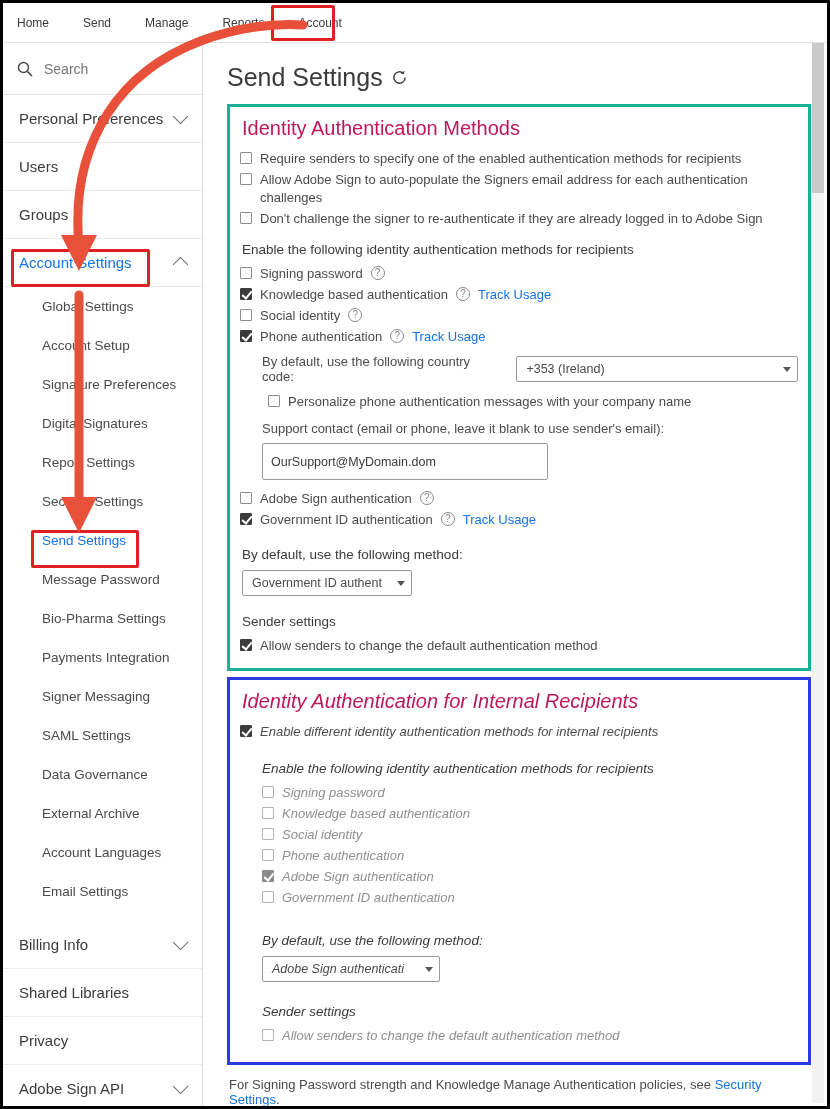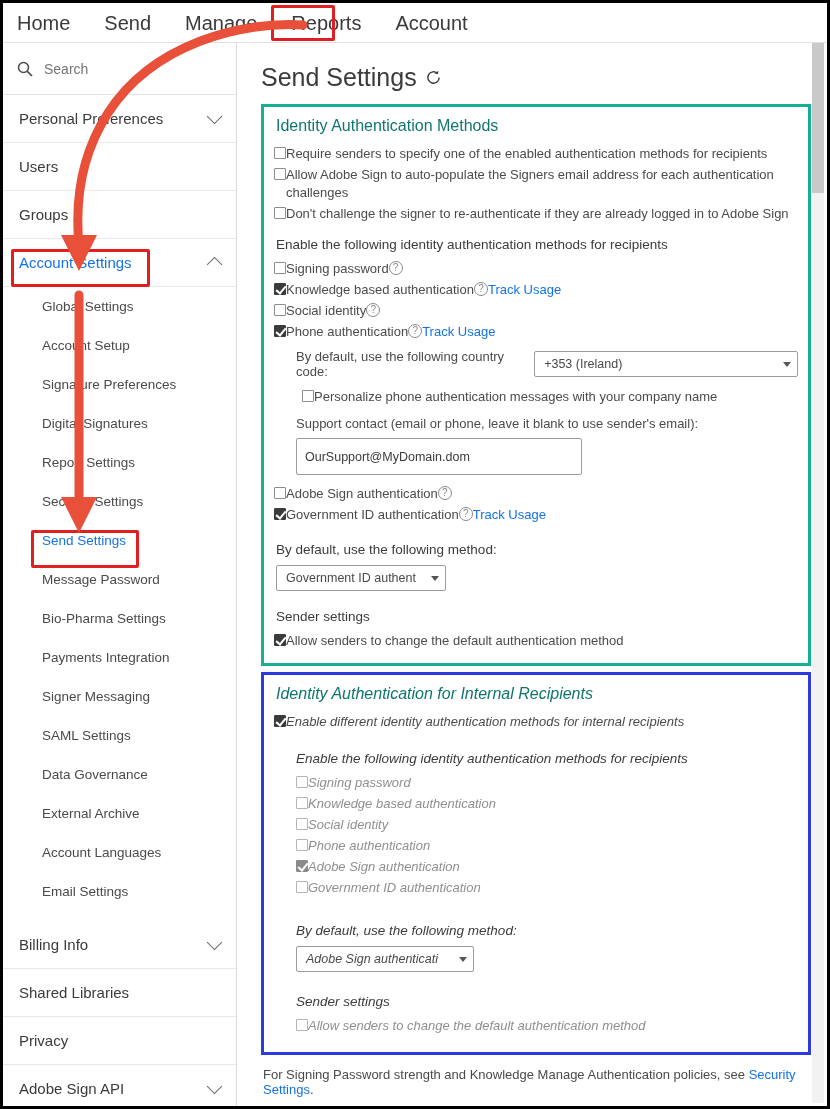--- a/index.html
+++ b/index.html
@@ -21,31 +21,31 @@
   .topnav {
     height: 40px;
     border-bottom: 1px solid #e1e1e1;
     display:flex;
     align-items:center;
     padding-left: 14px;
     background:#fff;
     position:relative;
   }
   .topnav-item {
-    font-size: 20px;
+    font-size: 12px;
     color:#3a3a3a;
     margin-right: 34px;
     line-height: 40px;
     cursor:pointer;
     white-space:nowrap;
   }
   
   .body-wrap { display:flex; height: calc(100% - 40px); }
   .sidebar {
-    width: 234px;
+    width: 200px;
     border-right: 1px solid #dcdcdc;
     background:#fff;
     overflow:hidden;
     position:relative;
   }
   .search-row {
     height:52px;
     display:flex;
     align-items:center;
     padding: 0 14px;
@@ -111,33 +111,34 @@
     border: 3px solid #16b095;
     padding: 8px 10px 10px 10px;
     margin-bottom: 6px;
   }
   .panel-blue {
     border: 3px solid #2b3be0;
     padding: 8px 10px 14px 10px;
     font-style: italic;
   }
   .section-title {
-    font-size: 16px;
-    color:#0f766e;
+    font-size: 20px;
+    color:#be185d;
     margin: 2px 0 10px 2px;
   }
   .sub-head {
     font-size: 13.5px;
     color:#3b3b3b;
     margin: 14px 0 8px 2px;
     font-weight:400;
   }
   .opt {
     display:flex;
     align-items:flex-start;
+    gap:8px;
     font-size:13px;
     color:#4b4b4b;
     line-height:18px;
     margin: 3px 0;
   }
   .opt.dim { color:#8f8f8f; }
   .cb {
     width:12px; height:12px;
     border:1.4px solid #8d8d8d;
     background:#fff;

